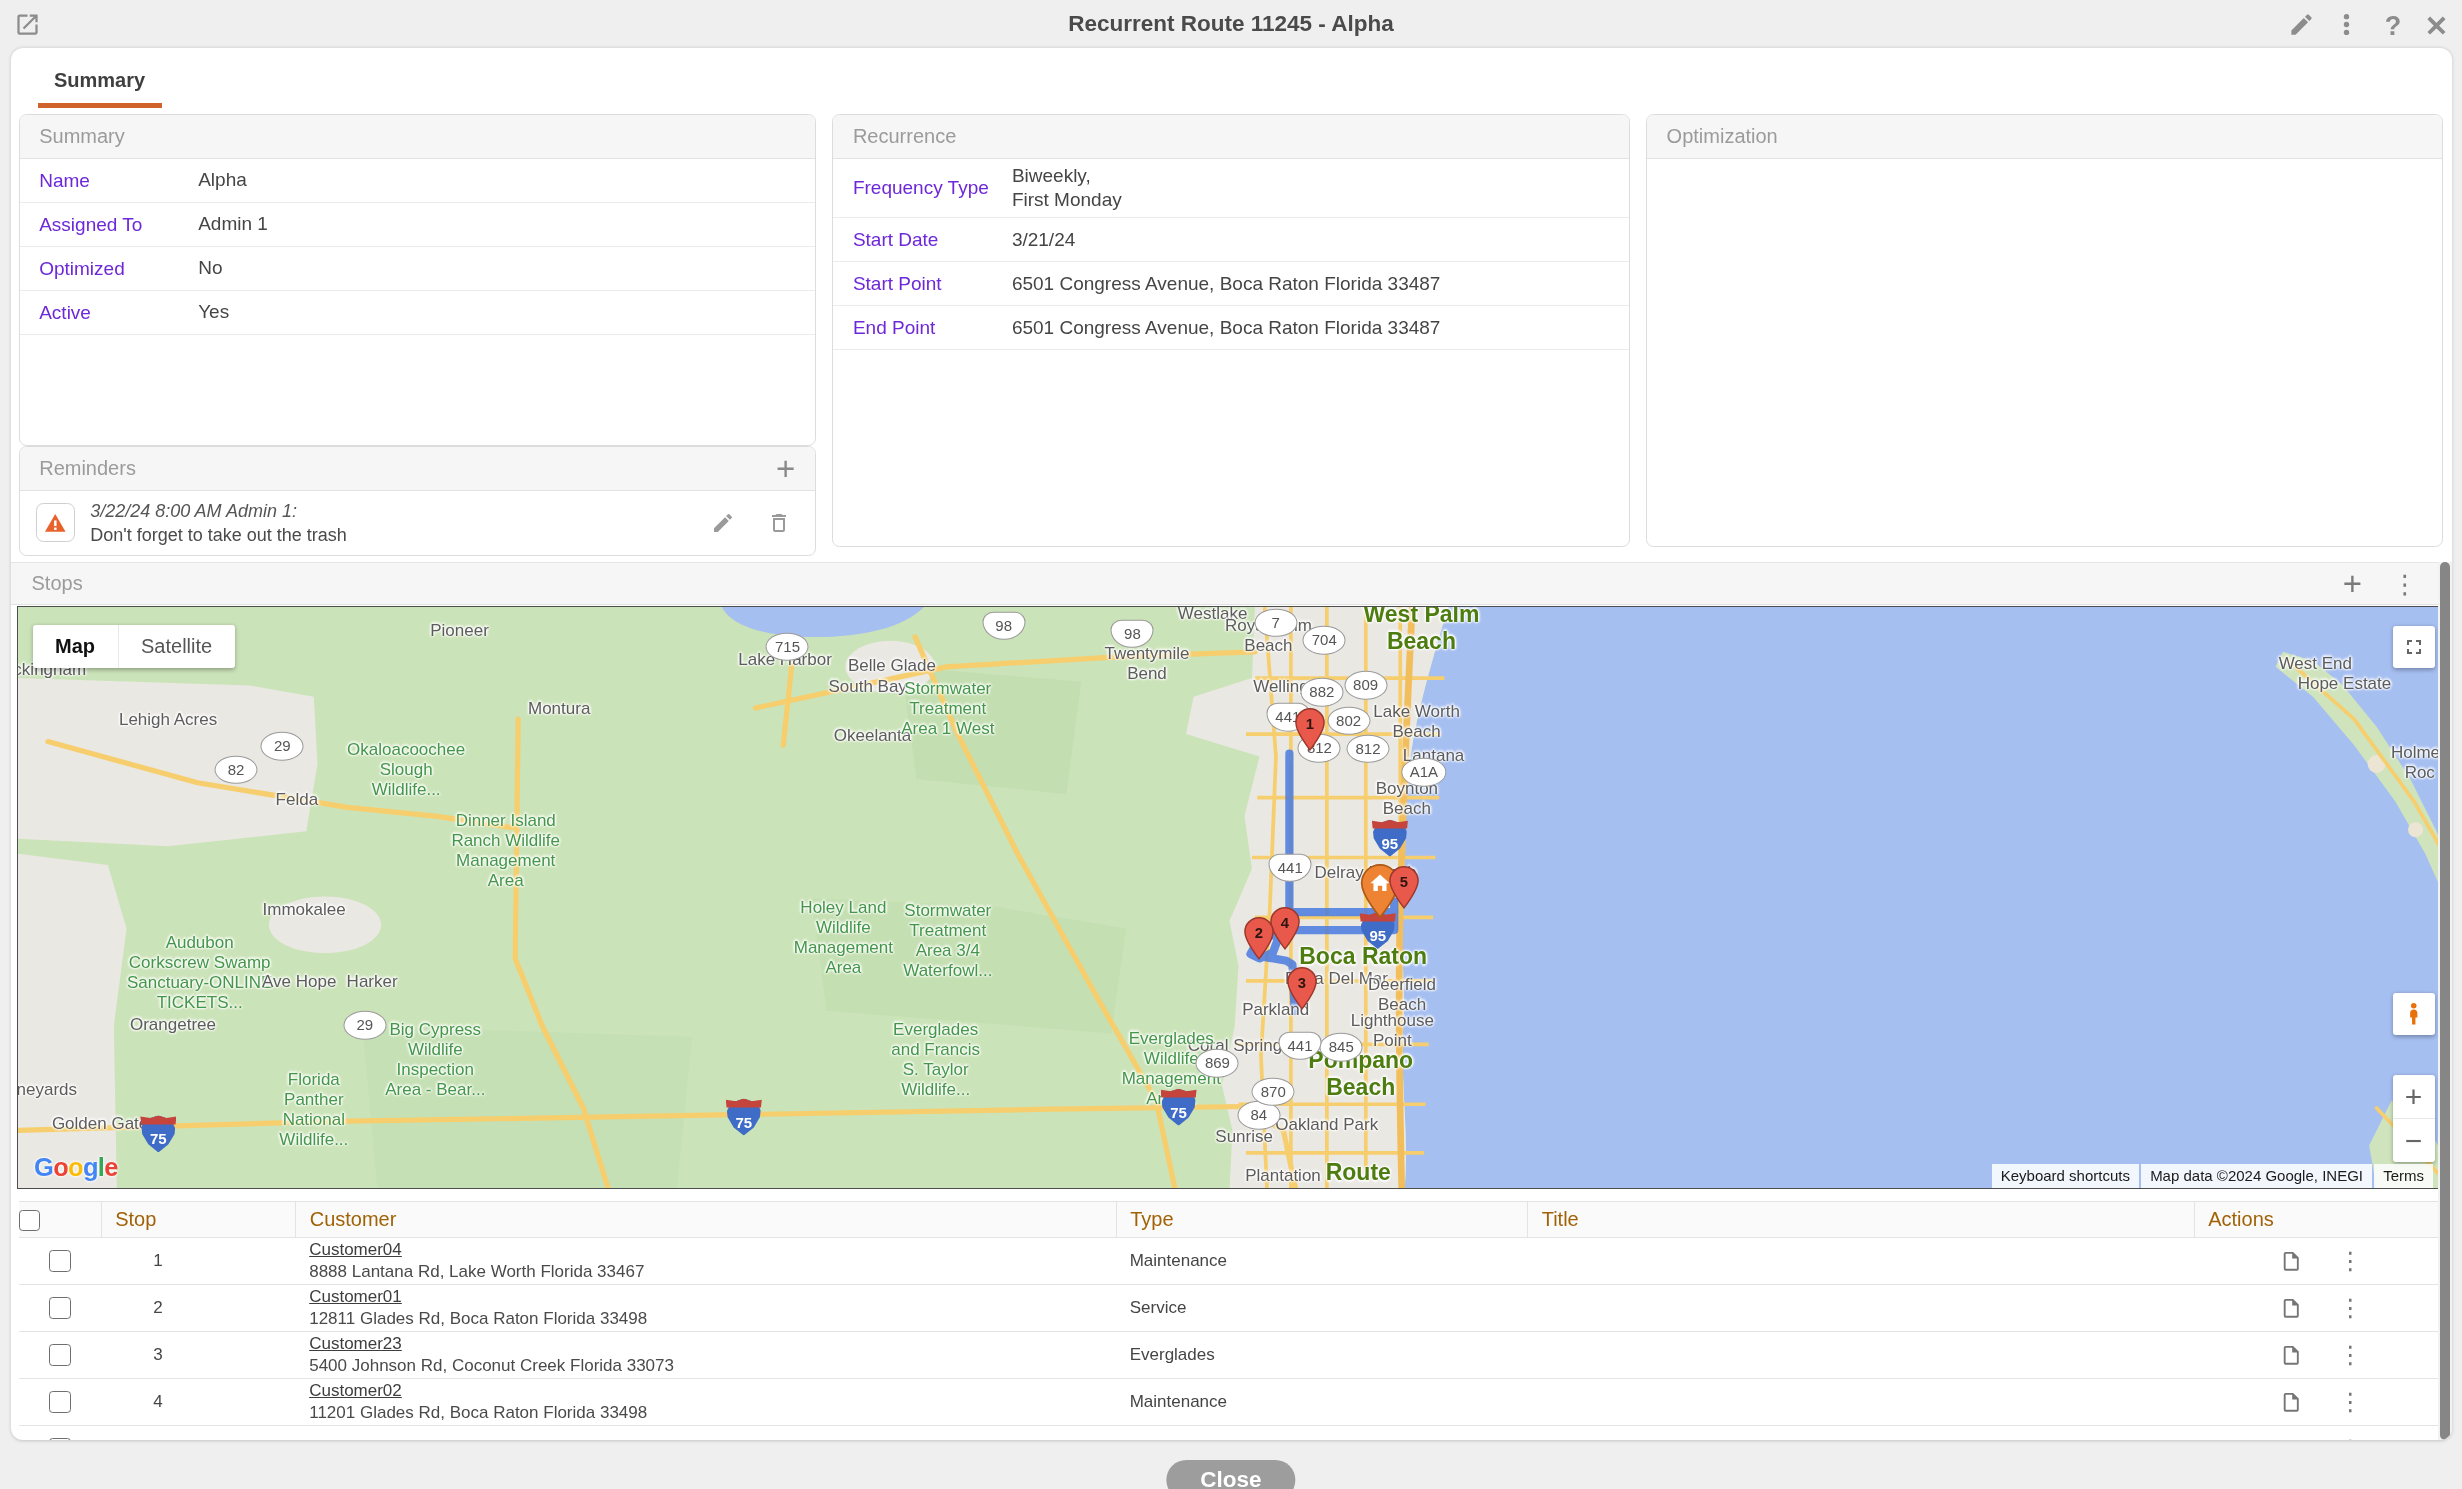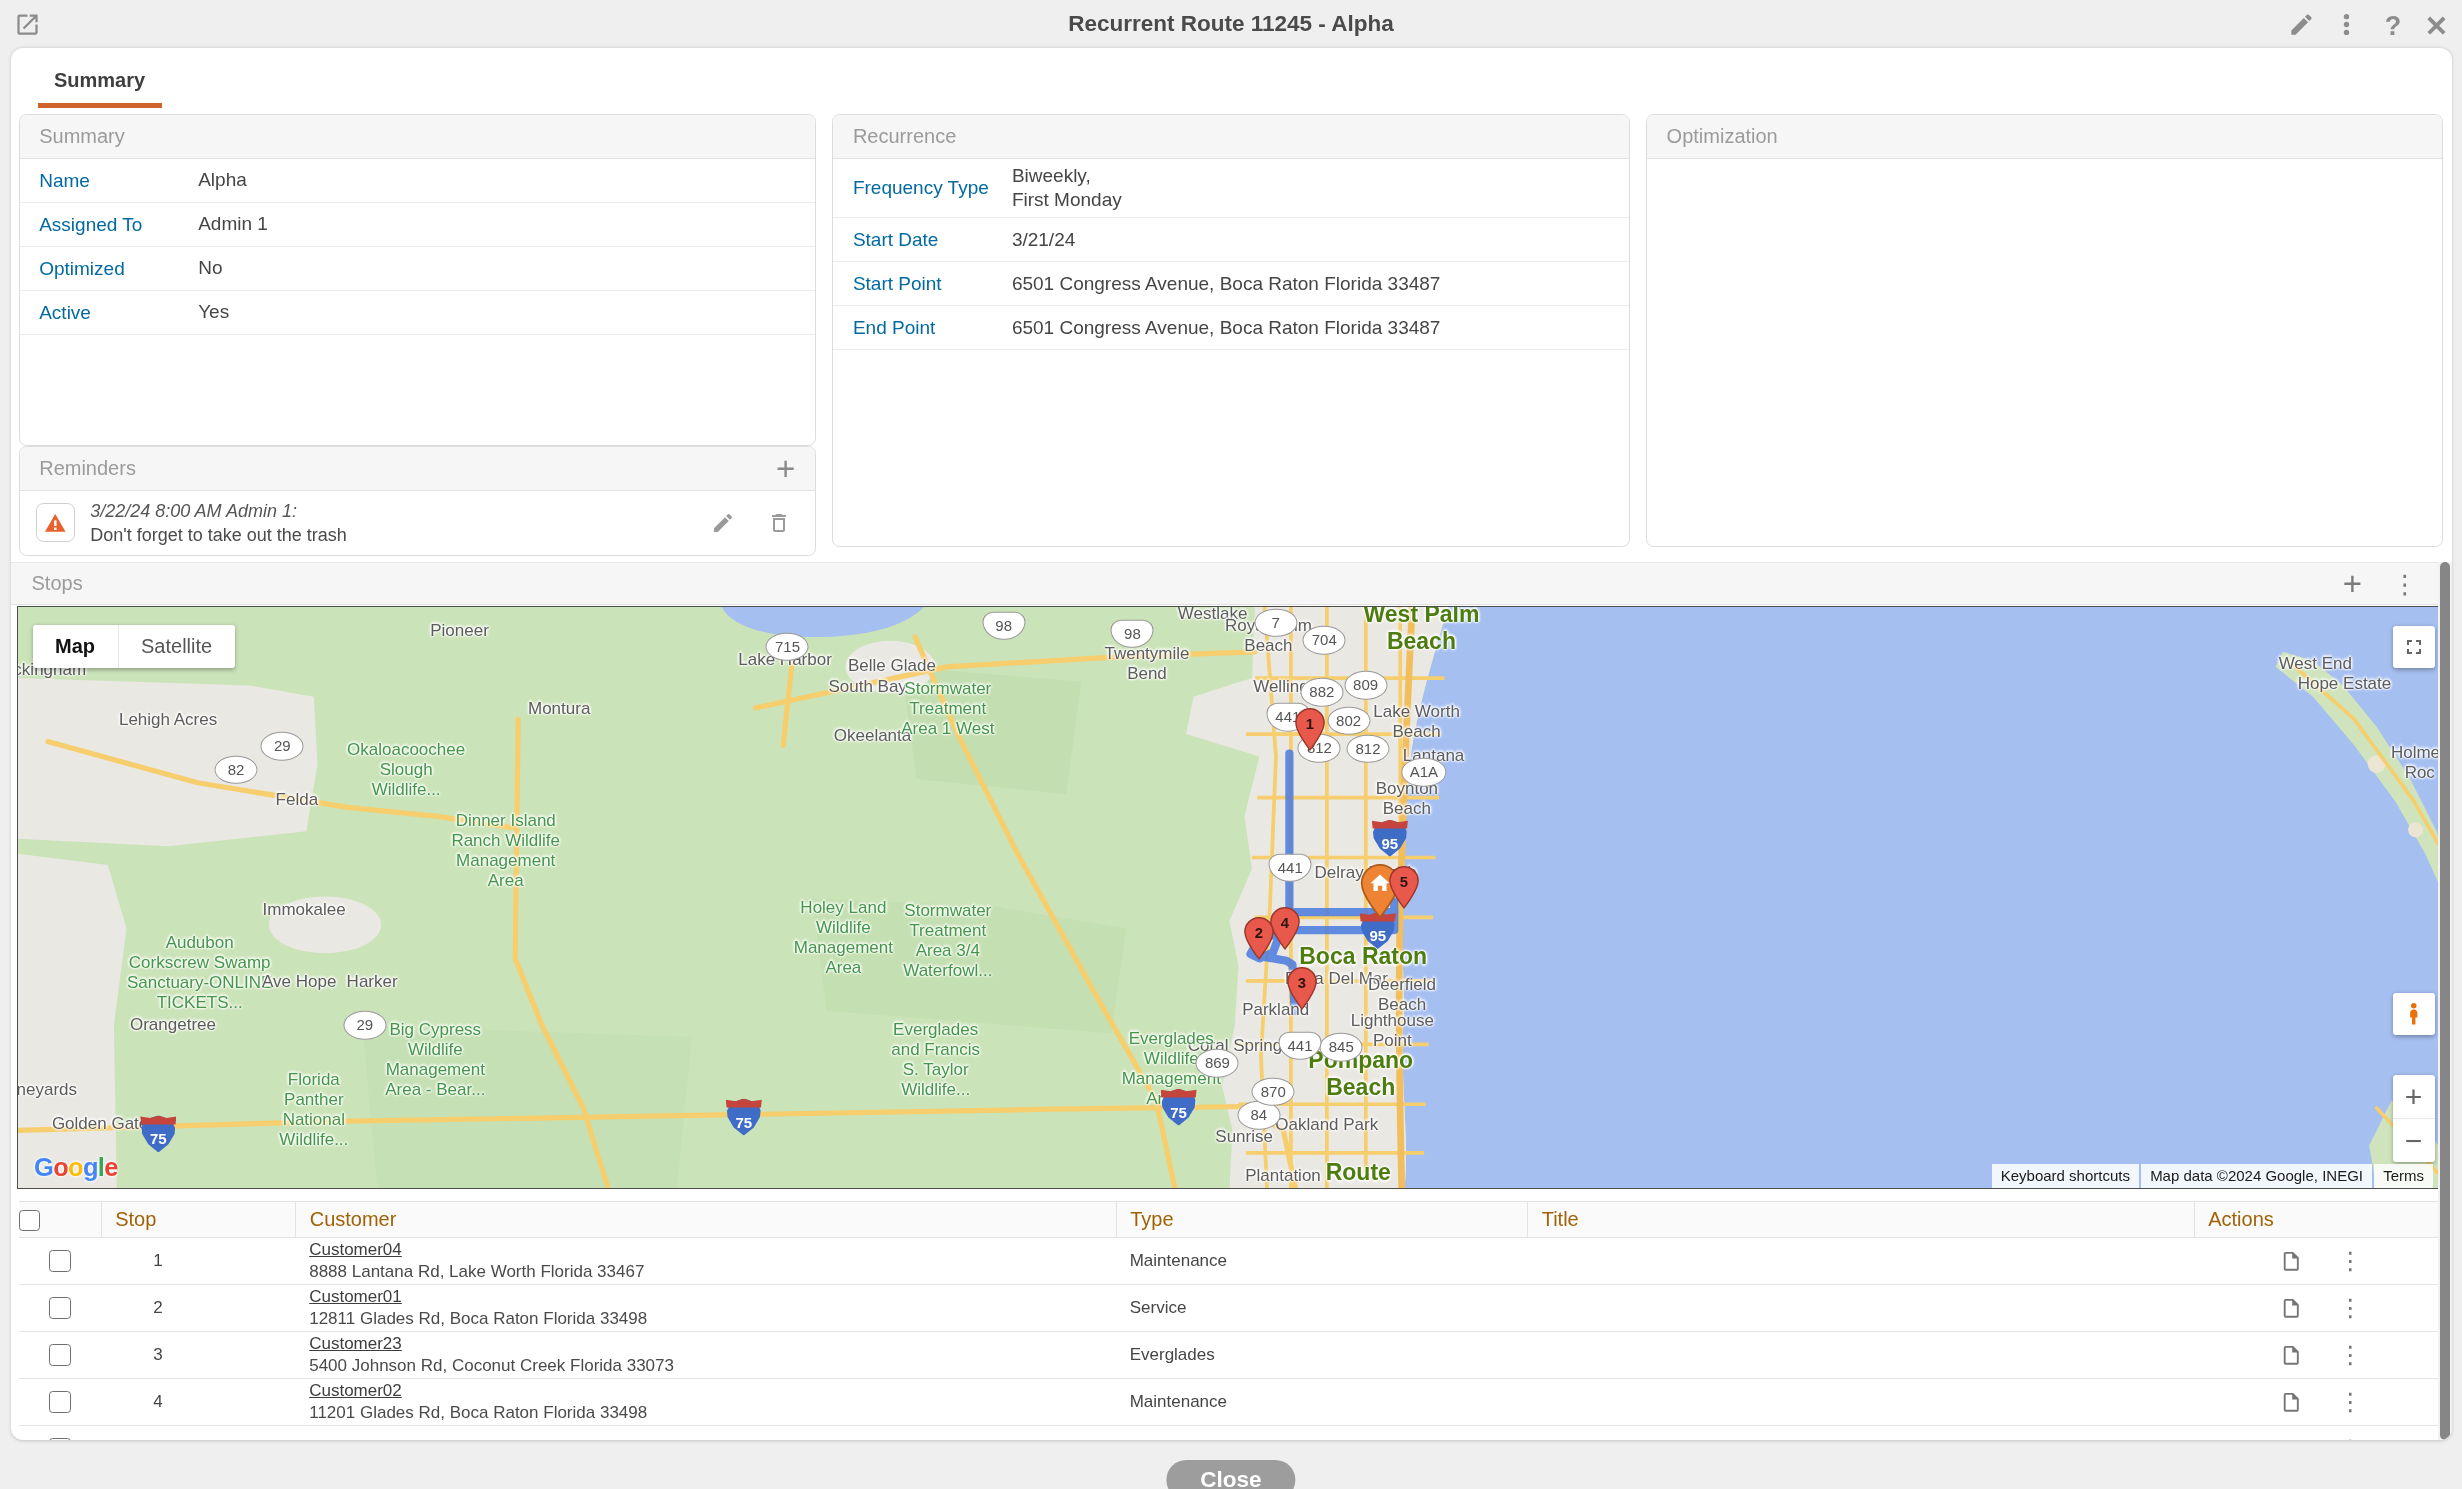--- a/index.html
+++ b/index.html
@@ -29,21 +29,21 @@
   .col-left{display:flex;flex-direction:column;}
   .panel{border:0.7px solid #DCDCDC;border-radius:7.5px;background:#fff;overflow:hidden;}
   .panel-h{background:#F6F6F6;border-bottom:0.7px solid #E2E2E2;padding:0 19.5px;height:43px;
     display:flex;align-items:center;font-size:20px;color:#9B9B9B;}
   .panel-h .spacer{flex:1;}
   .p-summary{height:330px;}
   .p-reminders{margin-top:auto;}
   .p-tall{height:431px;}
   .prow{display:flex;align-items:center;min-height:44px;border-bottom:0.7px solid #ECECEC;
     padding:4.5px 19.5px;box-sizing:border-box;font-size:19px;}
-  .prow .lbl{width:159px;flex:none;color:#0369a1;}
+  .prow .lbl{width:159px;flex:none;color:#6d28d9;}
   .prow .val{flex:1;color:#454545;white-space:pre-line;line-height:1.3;}
   .plus-btn{font-size:33px;color:#8A8A8A;font-weight:normal;cursor:pointer;line-height:30px;}
   .rem-row{display:flex;align-items:center;padding:7.5px 16.5px;gap:15px;}
   .rem-ic{width:37px;height:37px;border:1.5px solid #CFCFCF;border-radius:7.5px;flex:none;
     display:flex;align-items:center;justify-content:center;}
   .rem-text{flex:1;font-size:18px;line-height:1.35;color:#4A4A4A;}
   .rem-meta{font-style:italic;color:#555;}
   .rem-actions{display:flex;gap:31.5px;padding-right:7.5px;}
   .rem-actions svg{width:24px;height:24px;fill:#9A9A9A;cursor:pointer;}
   
@@ -361,21 +361,21 @@
 Corkscrew Swamp
 Sanctuary-ONLINE
 TICKETS...</div>
         <div class="mlabel town" style="left: 11.6%; top: 64.5%;">Ave Hope</div>
         <div class="mlabel town" style="left: 14.6%; top: 64.5%;">Harker</div>
         <div class="mlabel town" style="left: 6.4%; top: 72%;">Orangetree</div>
         <div class="mlabel town" style="left: 0.9%; top: 83.2%;">Vineyards</div>
         <div class="mlabel town" style="left: 3.4%; top: 89%;">Golden Gate</div>
         <div class="mlabel park" style="left: 17.2%; top: 78%;">Big Cypress
 Wildlife
-Management
+Inspection
 Area - Bear...</div>
         <div class="mlabel park" style="left: 12.2%; top: 86.5%;">Florida
 Panther
 National
 Wildlife...</div>
         <div class="mlabel park" style="left: 37.8%; top: 78%;">Everglades
 and Francis
 S. Taylor
 Wildlife...</div>
         <div class="mlabel park" style="left: 47.5%; top: 79.5%;">Everglades

